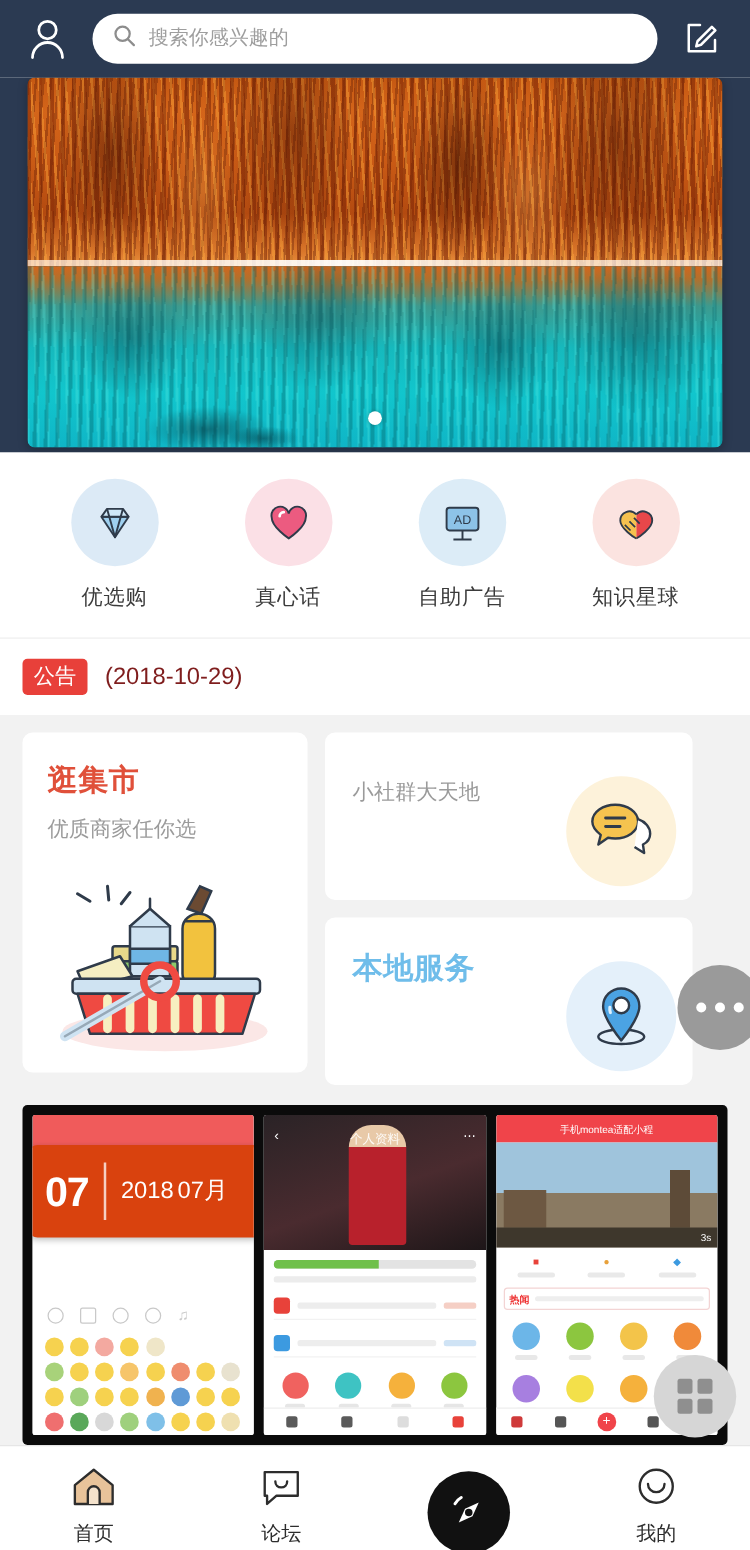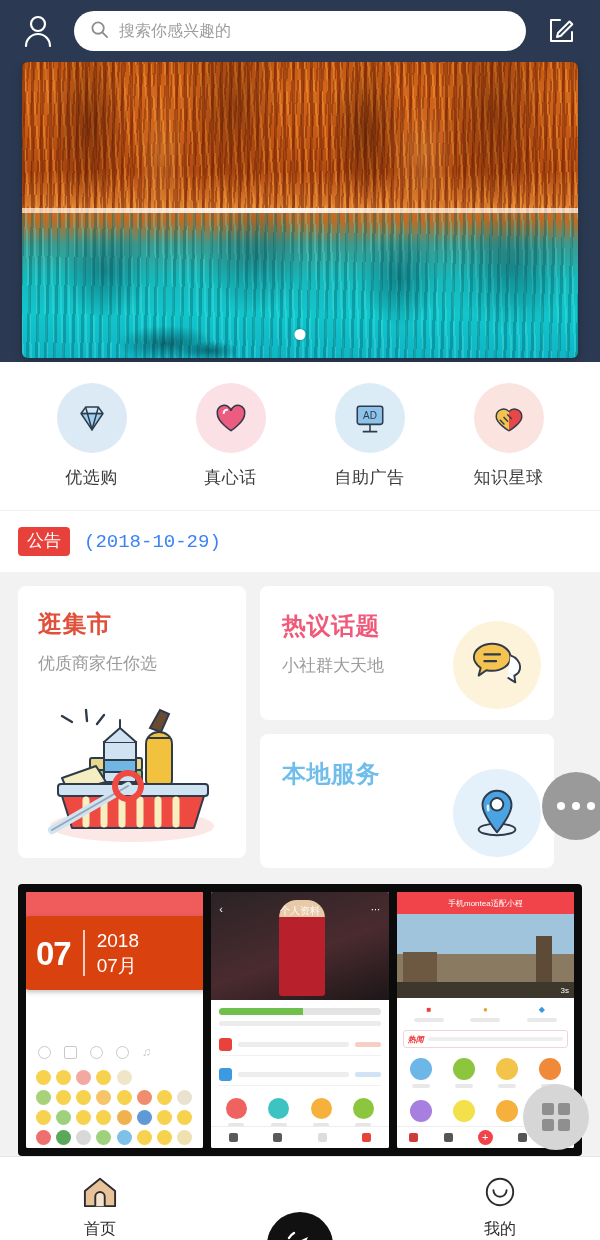--- a/index.html
+++ b/index.html
@@ -112,21 +112,21 @@
   .announce {
     position: absolute; top: 510px; left: 0; width: 600px; height: 62px;
     background: #fff; display: flex; align-items: center; padding: 0 18px; gap: 14px;
     border-top: 1px solid #f0f0f0;
   }
   .ann-badge {
     background: #e8403a; color: #fff; font-size: 17px;
     padding: 4px 9px; border-radius: 4px; flex: 0 0 auto; line-height: 1.2;
   }
   .ann-text { font-size: 19px; color: #333; white-space: nowrap; }
-  .ann-date { font-size: 19px; color: #3b82f6; font-family: Liberation Mono, monospace; }
+  .ann-date { font-size: 19px; color: #7f1d1d; }
 
   
   .features {
     position: absolute; top: 572px; left: 0; width: 572px; height: 310px;
     padding: 14px 18px; display: flex; gap: 14px;
   }
   .card { background: #fff; border-radius: 8px; position: relative; overflow: hidden; }
   .card-left { flex: 0 0 228px; height: 272px; padding: 22px 0 0 20px; }
   .col-right { flex: 1 1 auto; display: flex; flex-direction: column; gap: 14px; }
   .card-right { flex: 1 1 0; padding: 24px 0 0 22px; display:flex; }
@@ -152,21 +152,21 @@
   .s1-grid { position:absolute; top:152px; left:10px; right:10px; display:grid; grid-template-columns:repeat(8,1fr); gap:5px 4px; }
   .emo { width:15px; height:15px; border-radius:50%; background:#f6d24f; }
   .date-badge {
     position: absolute; top: 24px; left: -4px; width: 188px; height: 74px;
     background: #d9420e; border-radius: 8px; color: #fff;
     display: flex; align-items: center; padding-left: 14px; gap: 12px;
     box-shadow: 0 2px 5px rgba(0,0,0,.25); z-index: 5;
   }
   .date-day { font-size: 33px; font-weight: bold; line-height: 1; letter-spacing: -1px; }
   .date-sep { width: 2px; height: 46px; background: rgba(255,255,255,.75); }
-  .date-ym { display: flex; flex-direction: column; gap: 3px; font-size: 19px; line-height: 1.15; }
+  .date-ym { display: flex; flex-direction: row; gap: 3px; font-size: 19px; line-height: 1.15; }
 
   
   .s2-hero { height: 108px; background: linear-gradient(160deg,#2a2326,#4a2b2f 55%,#1d1618); position:relative; }
   .s2-hero-fig { position:absolute; left:38%; top:8px; width:46px; height:96px; background:linear-gradient(180deg,#e8c9a8 0 18%, #b8212c 18% 100%); border-radius: 18px 18px 3px 3px; }
   .s2-hdr-txt { position:absolute; top:12px; left:0; right:0; text-align:center; color:#fff; font-size:10px; opacity:.9; }
   .s2-back { position:absolute; top:11px; left:8px; color:#fff; font-size:11px; }
   .s2-dots { position:absolute; top:12px; right:8px; color:#fff; font-size:10px; }
   .s2-bar { margin:8px 8px 0; height:7px; background:#e3e3e3; border-radius:4px; overflow:hidden; }
   .s2-bar-fill { width:52%; height:100%; background:#6fc04a; }
   .s2-line { margin:6px 8px 0; height:5px; background:#ececec; border-radius:2px; }
@@ -186,21 +186,21 @@
   .s3-top-txt { position:absolute; inset:0; display:flex; align-items:center; justify-content:center; color:#fff; font-size:8px;text-align:center; }
   .s3-hero { height: 84px; position:relative; background: linear-gradient(180deg,#9fc4dc 0 48%, #8a7a62 48% 100%); }
   .s3-bld { position:absolute; bottom:16px; left:6px; width:34px; height:30px; background:#6d5842; }
   .s3-bld2 { position:absolute; bottom:16px; right:22px; width:16px; height:46px; background:#5d4b38; }
   .s3-hero-bar { position:absolute; bottom:0; left:0; right:0; height:16px; background:rgba(0,0,0,.55); display:flex; align-items:center; justify-content:space-between; padding:0 5px; color:#fff; font-size:8px; }
   .s3-tabs { display:flex; padding:7px 4px 0; }
   .s3-tab { flex:1 1 0; display:flex; flex-direction:column; align-items:center; gap:4px; }
   .s3-tl { font-size:8px; }
   .s3-ts { width:30px; height:4px; background:#e9e9e9; border-radius:2px; }
   .s3-notice { margin:8px 6px 0; height:18px; border:1px solid #f3d4d4; border-radius:3px; display:flex; align-items:center; gap:4px; padding:0 4px; }
-  .s3-hot { color:#e33; font-size:8px; font-weight:bold; font-style:italic; }
+  .s3-hot { color:#e33; font-size:8px; font-weight:bold; }
   .s3-nl { flex:1 1 auto; height:4px; background:#eee; border-radius:2px; }
   .s3-grid { margin:10px 4px 0; display:grid; grid-template-columns:repeat(4,1fr); gap:12px 2px; }
   .s3-cell { display:flex; flex-direction:column; align-items:center; gap:4px; }
   .s3-circ { width:22px; height:22px; border-radius:50%; }
   .s3-cap { width:18px; height:4px; background:#e8e8e8; border-radius:2px; }
   .s3-nav { position:absolute; bottom:0; left:0; right:0; height:22px; background:#fff; border-top:1px solid #eee; display:flex; align-items:center; justify-content:space-around; }
   .s3-ni { width:9px; height:9px; border-radius:2px; background:#cf3a3a; }
   .s3-plus { width:15px; height:15px; border-radius:50%; background:#f0444a; color:#fff; font-size:11px; display:flex; align-items:center; justify-content:center; line-height:1; }
 
   
@@ -215,21 +215,21 @@
     border-radius: 50%; background: #d6d6d6;
     display: flex; align-items: center; justify-content: center; z-index: 20;
   }
   .fab-grid-in { display: grid; grid-template-columns: repeat(2,1fr); gap: 4px; }
   .fab-grid-in i { width: 12px; height: 12px; background: #8f8f8f; border-radius: 2px; display:block; }
 
   
   .bottomnav {
     position: absolute; bottom: 0; left: 0; width: 600px; height: 84px;
     background: #fff; border-top: 1px solid #e6e6e6;
-    display: flex; align-items: flex-end; padding-top: 12px; z-index: 25;
+    display: flex; align-items: center; padding-top: 12px; z-index: 25;
   }
   .nav-item { flex: 1 1 0; display: flex; flex-direction: column; align-items: center; gap: 6px; }
   .nav-lb { font-size: 16px; color: #2d2d2d; }
   .nav-center { flex: 1 1 0; position: relative; }
   .nav-compass {
     position: absolute; left: 50%; top: -28px; transform: translateX(-50%);
     width: 66px; height: 66px; border-radius: 50%; background: #111;
     display: flex; align-items: center; justify-content: center;
     box-shadow: 0 0 0 7px #fff;
   }
@@ -359,21 +359,20 @@
           <path d="M20 132L96 88" stroke="#2f3b4a" stroke-width="2" stroke-linecap="round" opacity=".35"></path>
           <circle cx="96" cy="88" r="13" fill="none" stroke="#ef4a42" stroke-width="6"></circle>
         </svg>
       </div>
     </div>
 
     <div class="col-right">
 
       <div class="card card-right">
         <div class="card-txt">
-          <div class="c-title" style="color:#ef5a7a">热议话题</div>
           <div class="c-sub">小社群大天地</div>
         </div>
         <div class="c-ic-wrap">
           <div class="c-ic" style="background:#fdf2da">
             <svg width="58" height="54" viewBox="0 0 60 56" fill="none" stroke="#2f3b4a" stroke-width="2" stroke-linejoin="round">
               <path d="M6 20c0-8 9-14 19-14s19 6 19 14-9 14-19 14c-2 0-4-.2-6-.6L11 39l2-8C9 28 6 24 6 20z" fill="#f5c34f"></path>
               <path d="M44 18c6 2 10 7 10 12 0 4-2 7-6 9l1 7-8-5" fill="#fff"></path>
               <path d="M17 17h16M17 24h12" stroke="#2f3b4a" stroke-width="2.4" stroke-linecap="round"></path>
             </svg>
           </div>
@@ -609,20 +608,29 @@
     <div class="nav-item">
       <span>
         <svg width="36" height="34" viewBox="0 0 38 36" fill="none" stroke="#2d2d2d" stroke-width="2" stroke-linejoin="round">
           <path d="M3 17L19 4l16 13v16H3z" fill="#e8c39a"></path>
           <path d="M14 33V23a5 5 0 0 1 10 0v10" fill="#f4e2cc"></path>
         </svg>
       </span>
       <span class="nav-lb">首页</span>
     </div>
 
+    <div class="nav-item">
+      <span>
+        <svg width="34" height="34" viewBox="0 0 36 36" fill="none" stroke="#2d2d2d" stroke-width="2" stroke-linejoin="round">
+          <path d="M4 6h28v20H14l-8 7v-7H4z"></path>
+          <path d="M13 14c0 3 2.2 5 5 5s5-2 5-5" stroke-linecap="round"></path>
+        </svg>
+      </span>
+      <span class="nav-lb">论坛</span>
+    </div>
 
     <div class="nav-center">
       <div class="nav-compass">
         <svg width="40" height="40" viewBox="0 0 40 40" fill="none">
           <path d="M28 12L17 17l-5 11 11-5z" fill="#fff"></path>
           <circle cx="20" cy="20" r="3" fill="#111"></circle>
           <path d="M9 13a13 13 0 0 1 5-5" stroke="#fff" stroke-width="2.4" stroke-linecap="round"></path>
         </svg>
       </div>
     </div>

